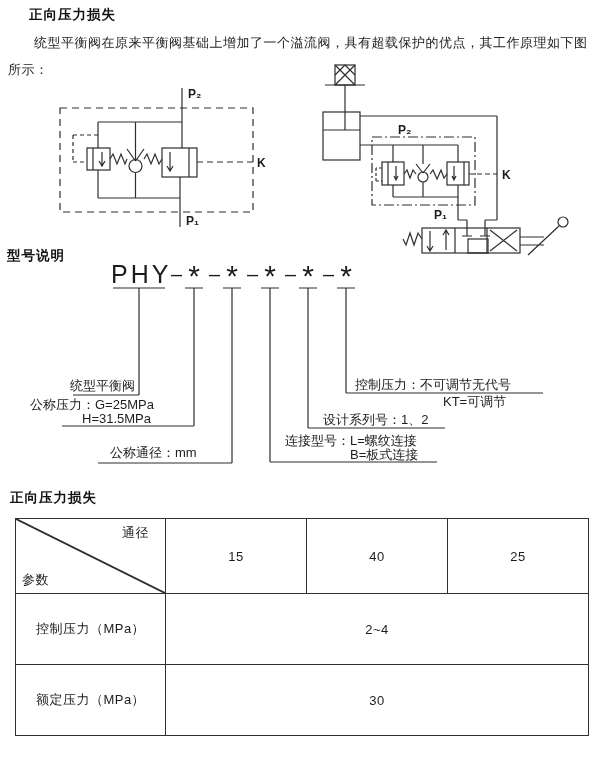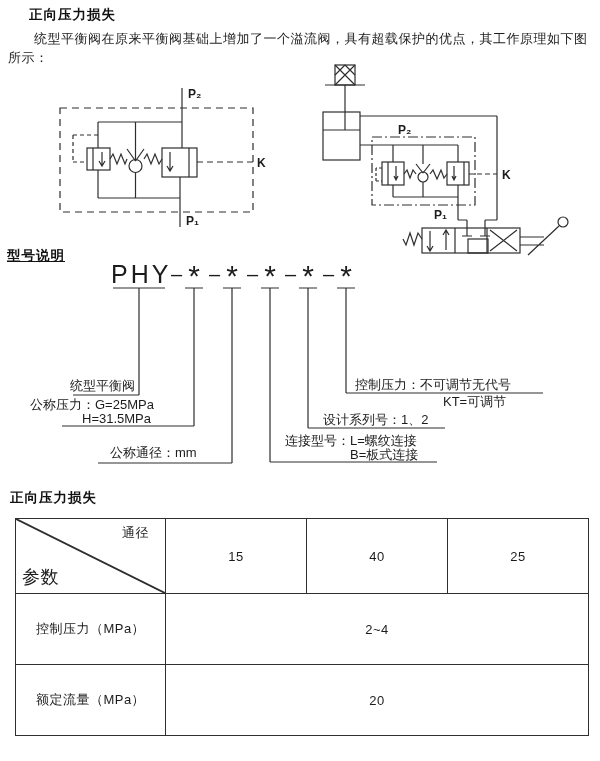--- a/index.html
+++ b/index.html
@@ -2,37 +2,37 @@
 <html><head>
 <meta charset="utf-8">
 <style>
   html,body{margin:0;padding:0;background:#fff;}
   #page{
     position:relative;width:600px;height:761px;background:#ffffff;
     font-family:"Liberation Sans","DejaVu Sans",sans-serif;color:#1c1c1c;overflow:hidden;
   }
   .abs{position:absolute;}
   .h-title{font-size:13.5px;font-weight:700;letter-spacing:1px;color:#111;}
-  .body-text{font-size:13px;line-height:19px;letter-spacing:0.5px;text-indent:26px;color:#1c1c1c;}
+  .body-text{font-size:13px;line-height:27px;letter-spacing:0.5px;text-indent:26px;color:#1c1c1c;}
   svg{display:block;}
   svg line,svg path,svg rect,svg circle,svg polyline{stroke:#2e2e2e;fill:none;stroke-width:1.2;}
   svg text{fill:#1c1c1c;stroke:none;font-family:"Liberation Sans","DejaVu Sans",sans-serif;}
   .port-label{font-size:12px;font-weight:700;}
   .code-label{font-size:13px;}
   
   #spec-table{border-collapse:collapse;table-layout:fixed;width:573px;}
   #spec-table td{
     border:1px solid #2f2f2f;text-align:center;vertical-align:middle;
     font-size:13px;height:38px;padding:16px 2px;color:#1c1c1c;letter-spacing:0.5px;
   }
   #spec-table tr.hdr td{height:42px;}
   .diag-cell{position:relative;padding:13px !important;}
   .diag-cell svg{position:absolute;left:0;top:0;width:100%;height:100%;}
   .diag-top{position:absolute;right:16px;top:5px;font-size:13px;}
-  .diag-bottom{position:absolute;left:6px;bottom:4px;font-size:18px;}
+  .diag-bottom{position:absolute;left:6px;bottom:4px;font-size:13px;}
 </style>
 </head>
 <body>
 
 <div id="page">
 
   <div class="abs h-title" style="left:29px;top:6px;">正向压力损失</div>
   <div class="abs body-text" style="left:8px;top:29px;width:584px;">统型平衡阀在原来平衡阀基础上增加了一个溢流阀，具有超载保护的优点，其工作原理如下图所示：</div>
 
   <svg class="abs" style="left:55px;top:82px;" width="250" height="150">
@@ -111,21 +111,21 @@
     <path d="M137,170 V195 M169,170 V195"></path>
     <path d="M112,173 V192 M109,188 L112,193 L115,188 M128,173 V192 M125,177 L128,172 L131,177"></path>
     <path d="M149,170 V178 M144,178 H154 M167,170 V178 M162,178 H172"></path>
     <rect x="150" y="181" width="20" height="14"></rect>
     <path d="M172,172 L199,193 M199,172 L172,193"></path>
     <polyline points="104,181 100,175 96,187 92,175 88,187 85,181"></polyline>
     <path d="M202,179 H226 M202,187 H226 M210,197 L241,168"></path>
     <circle cx="245" cy="164" r="5"></circle>
   </svg>
 
-  <div class="abs h-title" style="left:7px;top:247px;text-decoration:underline;">型号说明</div>
+  <div class="abs h-title" style="left:7px;top:247px;">型号说明</div>
 
   <svg class="abs" style="left:0;top:258px;" width="600" height="228">
 
     <text x="111" y="25" font-size="25" letter-spacing="3">PHY</text>
     <text x="171" y="23" font-size="20">–</text>
     <text x="209" y="23" font-size="20">–</text>
     <text x="247" y="23" font-size="20">–</text>
     <text x="285" y="23" font-size="20">–</text>
     <text x="323" y="23" font-size="20">–</text>
     <text x="194" y="28" font-size="30" text-anchor="middle">*</text>
@@ -176,19 +176,19 @@
       </td>
       <td>15</td>
       <td>40</td>
       <td>25</td>
     </tr>
     <tr>
       <td>控制压力（MPa）</td>
       <td colspan="3">2~4</td>
     </tr>
     <tr>
-      <td>额定流量（MPa）</td>
-      <td colspan="3">20</td>
+      <td>额定压力（MPa）</td>
+      <td colspan="3">30</td>
     </tr>
     </tbody>
   </table>
 
 </div>
 
 </body></html>

